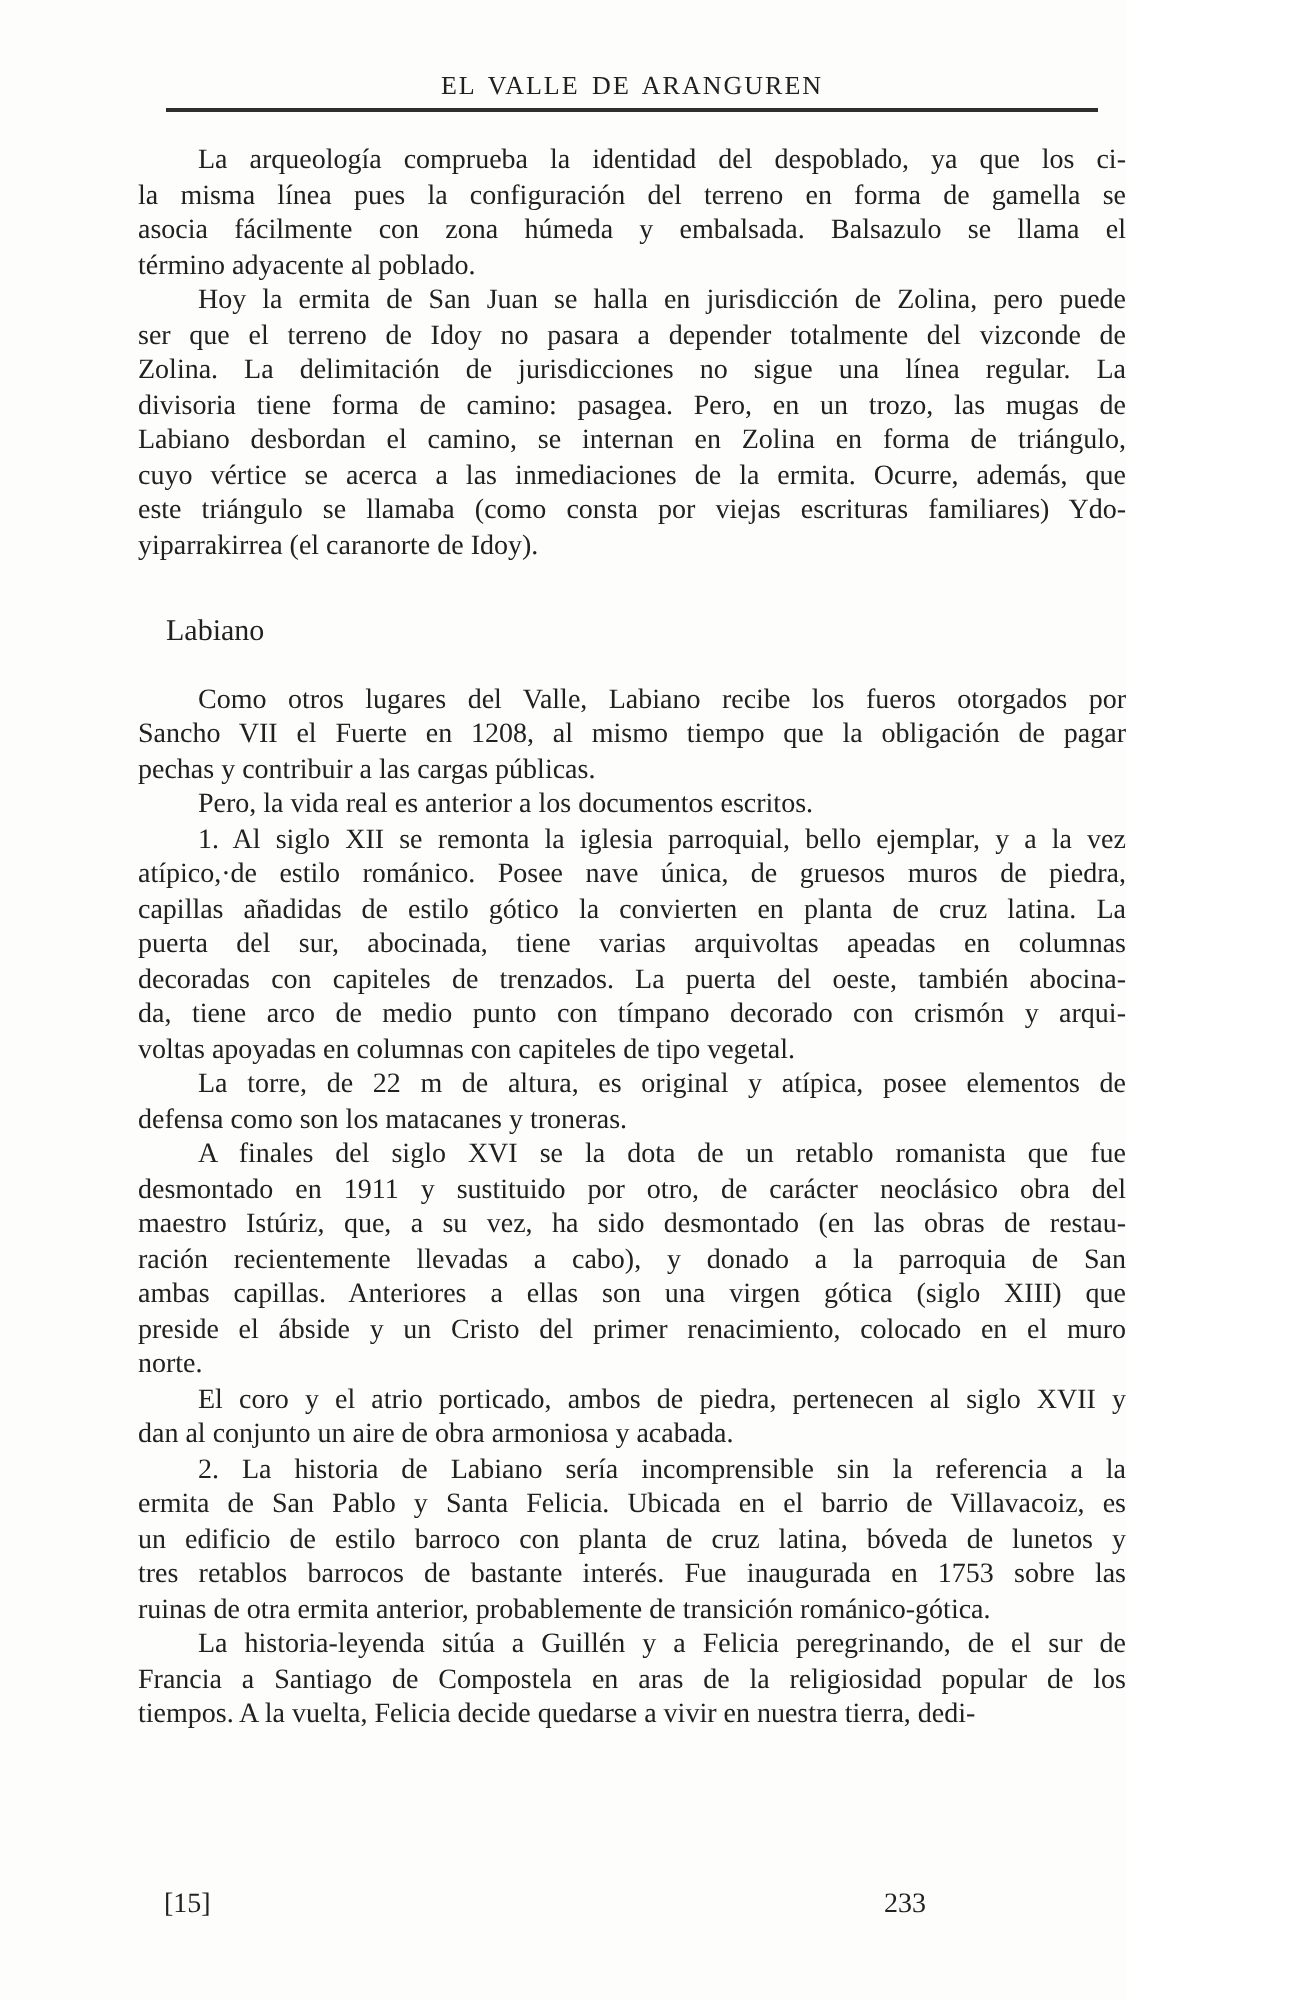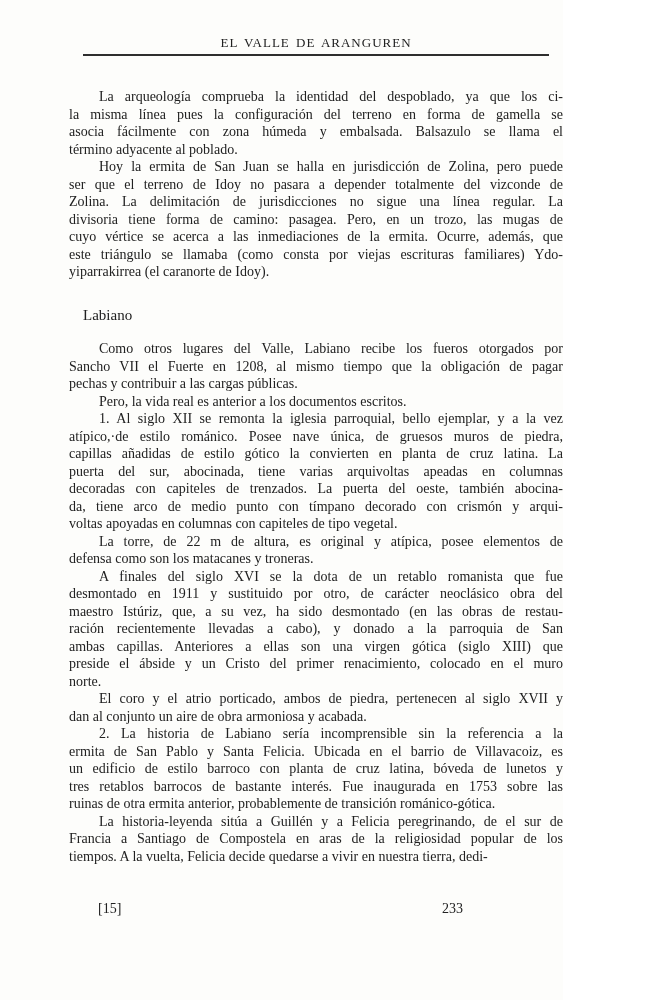--- a/index.html
+++ b/index.html
@@ -37,21 +37,21 @@
     word-spacing:2px;
     color:var(--ink);
   }
   .header-rule{
     height:0;
     border-bottom:2px solid var(--rule);
     width:466px;
     margin:4px auto 0 auto;
   }
   main{
-    margin-top:32px;
+    margin-top:16px;
     font-size:14px;
     line-height:17.5px;
   }
   .paragraph{margin:0;}
   .line{
     text-align:justify;
     text-align-last:justify;
     white-space:nowrap;
   }
   .line{white-space:normal;}
@@ -63,28 +63,27 @@
   .section-heading{
     font-weight:normal;
     font-size:15px;
     line-height:17.5px;
     padding-left:14px;
     margin-top:26px;
     margin-bottom:16px;
   }
   footer{
     position:absolute;
-    top:900px;
+    top:944px;
     left:82px;
     right:100px;
     display:flex;
     justify-content:space-between;
     font-size:14px;
     line-height:17px;
-    margin-left:16px;
   }
 </style>
 </head>
 <body>
 
 <div class="page">
   <div class="content">
     <header>
       <div class="running-title">EL VALLE DE ARANGUREN</div>
       <div class="header-rule"></div>
@@ -94,20 +93,21 @@
           <div class="line indent">La arqueología comprueba la identidad del despoblado, ya que los ci-</div>
           <div class="line">la misma línea pues la configuración del terreno en forma de gamella se</div>
           <div class="line">asocia fácilmente con zona húmeda y embalsada. Balsazulo se llama el</div>
           <div class="line last">término adyacente al poblado.</div>
         </div>
         <div class="paragraph">
           <div class="line indent">Hoy la ermita de San Juan se halla en jurisdicción de Zolina, pero puede</div>
           <div class="line">ser que el terreno de Idoy no pasara a depender totalmente del vizconde de</div>
           <div class="line">Zolina. La delimitación de jurisdicciones no sigue una línea regular. La</div>
           <div class="line">divisoria tiene forma de camino: pasagea. Pero, en un trozo, las mugas de</div>
+          <div class="line">Labiano desbordan el camino, se internan en Zolina en forma de triángulo,</div>
           <div class="line">cuyo vértice se acerca a las inmediaciones de la ermita. Ocurre, además, que</div>
           <div class="line">este triángulo se llamaba (como consta por viejas escrituras familiares) Ydo-</div>
           <div class="line last">yiparrakirrea (el caranorte de Idoy).</div>
         </div>
         <div class="section-heading">Labiano</div>
         <div class="paragraph">
           <div class="line indent">Como otros lugares del Valle, Labiano recibe los fueros otorgados por</div>
           <div class="line">Sancho VII el Fuerte en 1208, al mismo tiempo que la obligación de pagar</div>
           <div class="line last">pechas y contribuir a las cargas públicas.</div>
         </div>

